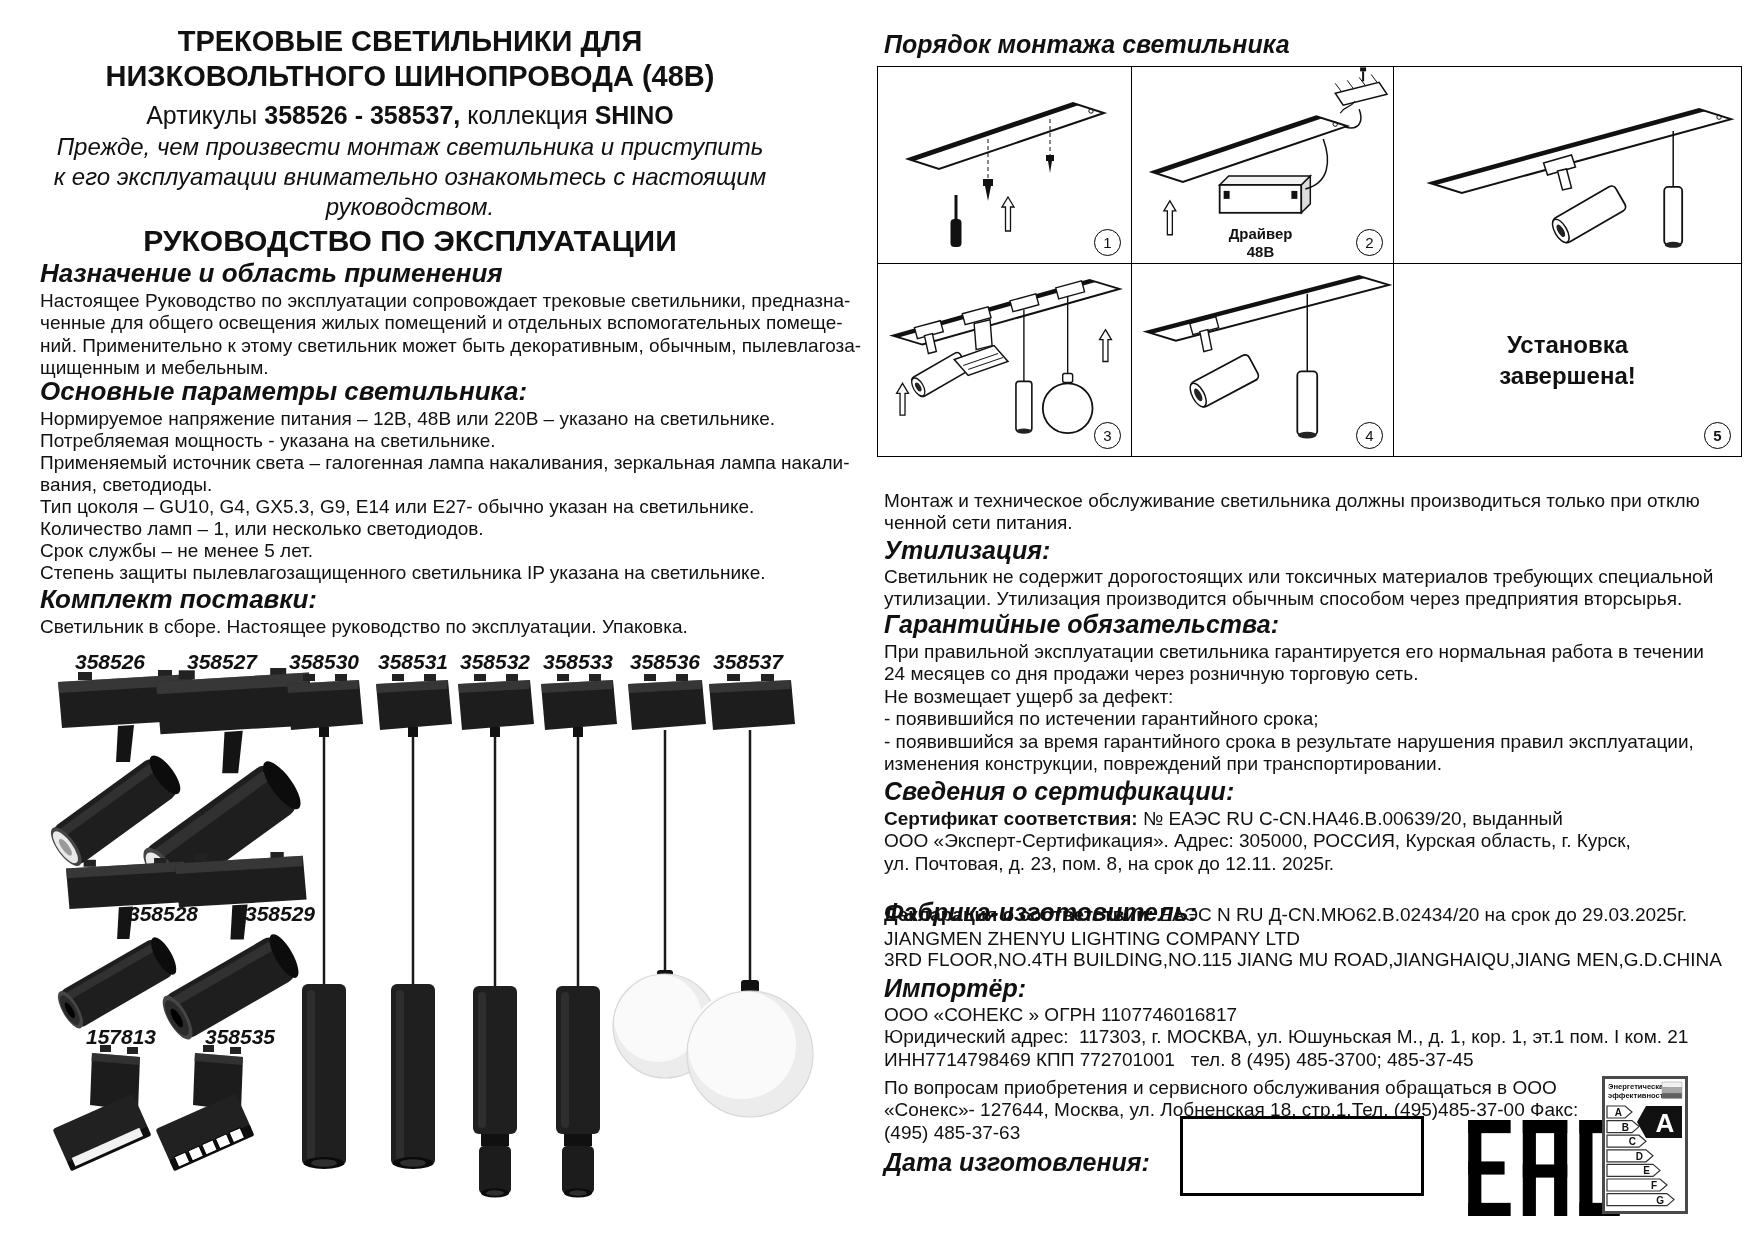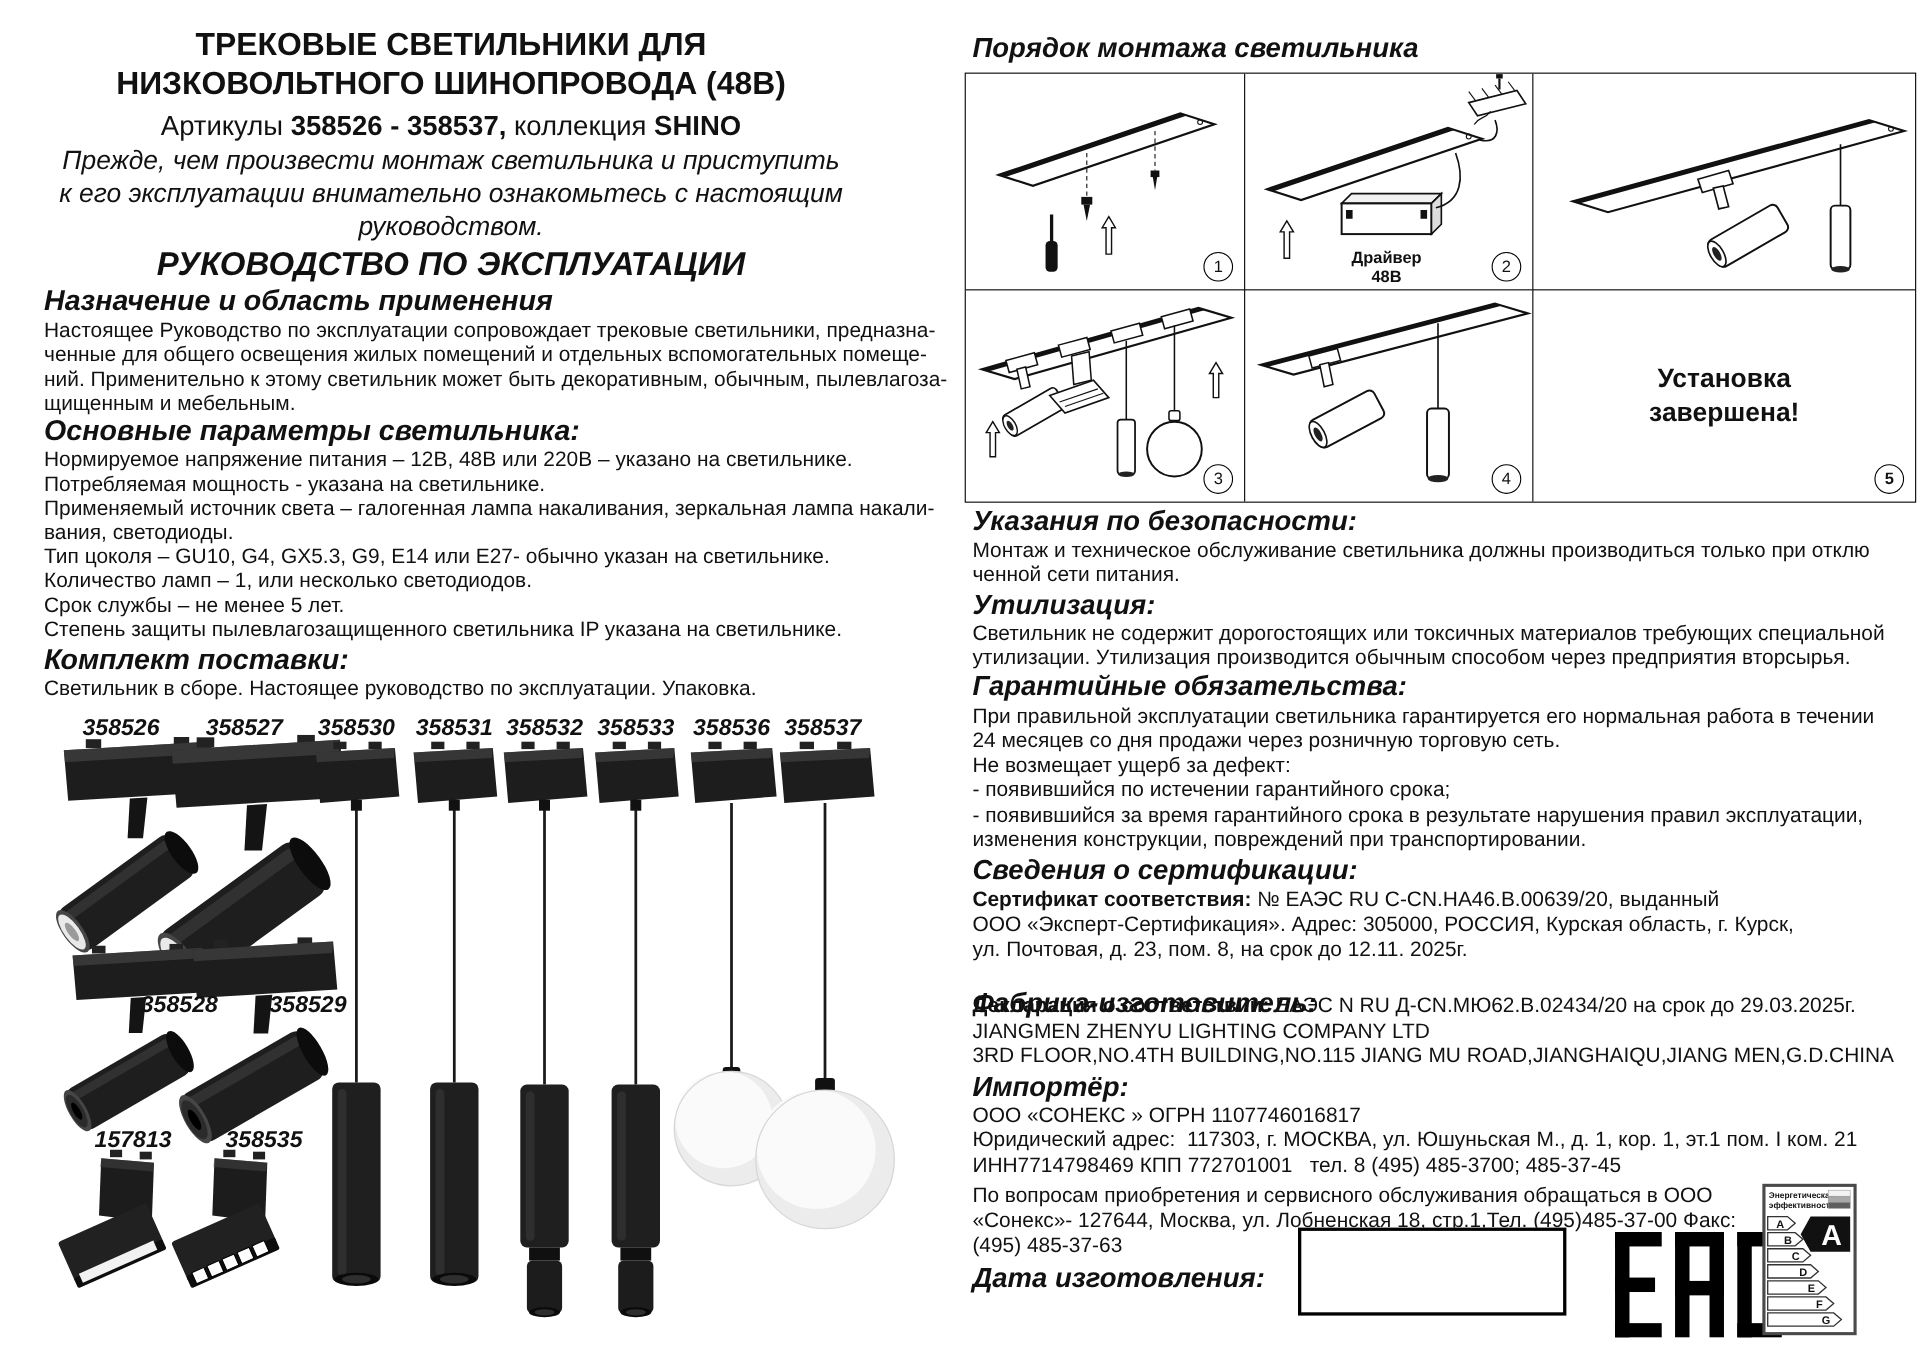--- a/index.html
+++ b/index.html
@@ -7,21 +7,21 @@
     position:relative;width:1754px;height:1241px;background:#ffffff;
     font-family:"Liberation Sans",sans-serif;color:#111;overflow:hidden;
   }
   .abs{position:absolute;}
   
   .l-center{left:40px;width:740px;text-align:center;}
   .doc-title{top:24px;font-size:29px;font-weight:bold;line-height:35px;white-space:pre-line;}
   .articles{top:101px;font-size:25px;}
   .articles .b{font-weight:bold;text-align:right;}
   .notice{top:132px;font-size:24px;font-style:italic;line-height:30px;white-space:pre-line;}
-  .manual-title{top:224px;font-size:30px;font-weight:bold;font-style:italic;}
+  .manual-title{top:224px;font-size:30px;font-weight:bold;}
   .h-bi{left:40px;font-size:26px;font-weight:bold;font-style:italic;}
   .body{left:40px;font-size:19px;line-height:22.4px;white-space:pre;}
   
   #gallery{left:40px;top:640px;width:764px;height:601px;}
   .plabel{position:absolute;width:90px;text-align:center;font-size:21px;font-weight:bold;font-style:italic;z-index:2;}
   .prod{position:absolute;z-index:1;}
   
   .r-title{left:884px;top:30px;font-size:25px;font-weight:bold;font-style:italic;}
   #grid{left:877px;top:66px;width:863px;height:389px;border:1.6px solid #000;}
   .cell{position:absolute;box-sizing:border-box;}
@@ -378,21 +378,20 @@
       <div class="stepnum">4</div>
     </div>
 
     <div class="cell bt bl done-text" style="left:515px;top:196px;width:348px;height:193px">
       <span>Установка
 завершена!</span>
       <div class="stepnum">5</div>
     </div>
   </div>
 
-  <div class="abs r-h" style="top:460px">Указания по  безопасности:</div>
   <div class="abs r-body" style="top:490px">Монтаж и техническое обслуживание светильника должны производиться только при отклю
 ченной сети питания.</div>
 
   <div class="abs r-h" style="top:536px">Утилизация:</div>
   <div class="abs r-body" style="top:566px">Светильник не содержит дорогостоящих или токсичных материалов требующих специальной
 утилизации. Утилизация производится обычным способом через предприятия вторсырья.</div>
 
   <div class="abs r-h" style="top:610px">Гарантийные обязательства:</div>
   <div class="abs r-body" style="top:641px">При правильной эксплуатации светильника гарантируется его нормальная работа в течении
 24 месяцев со дня продажи через розничную торговую сеть.

